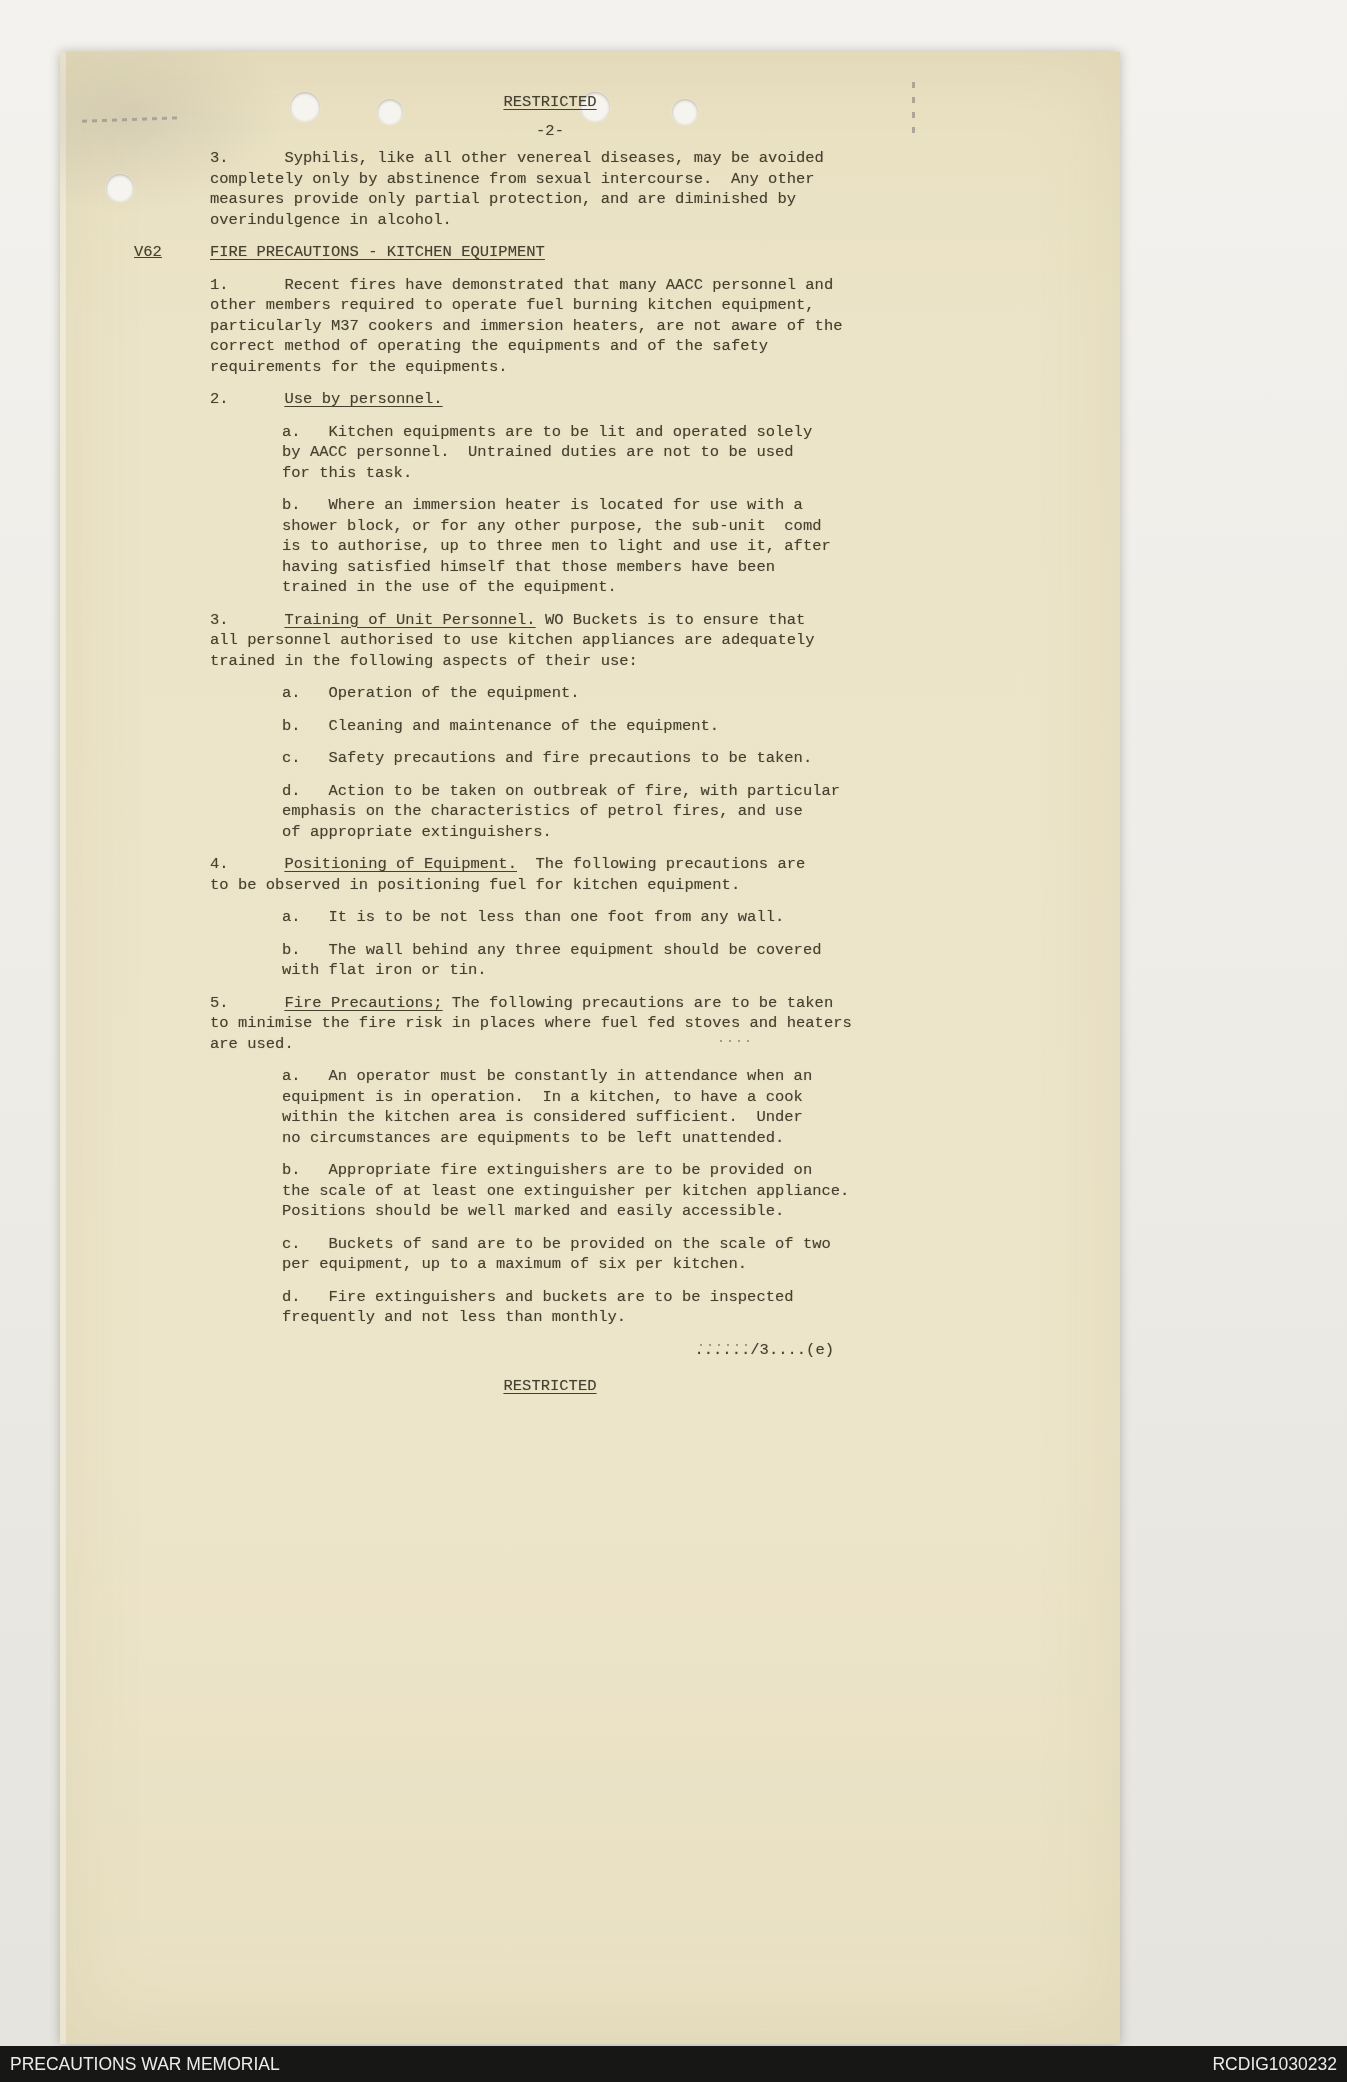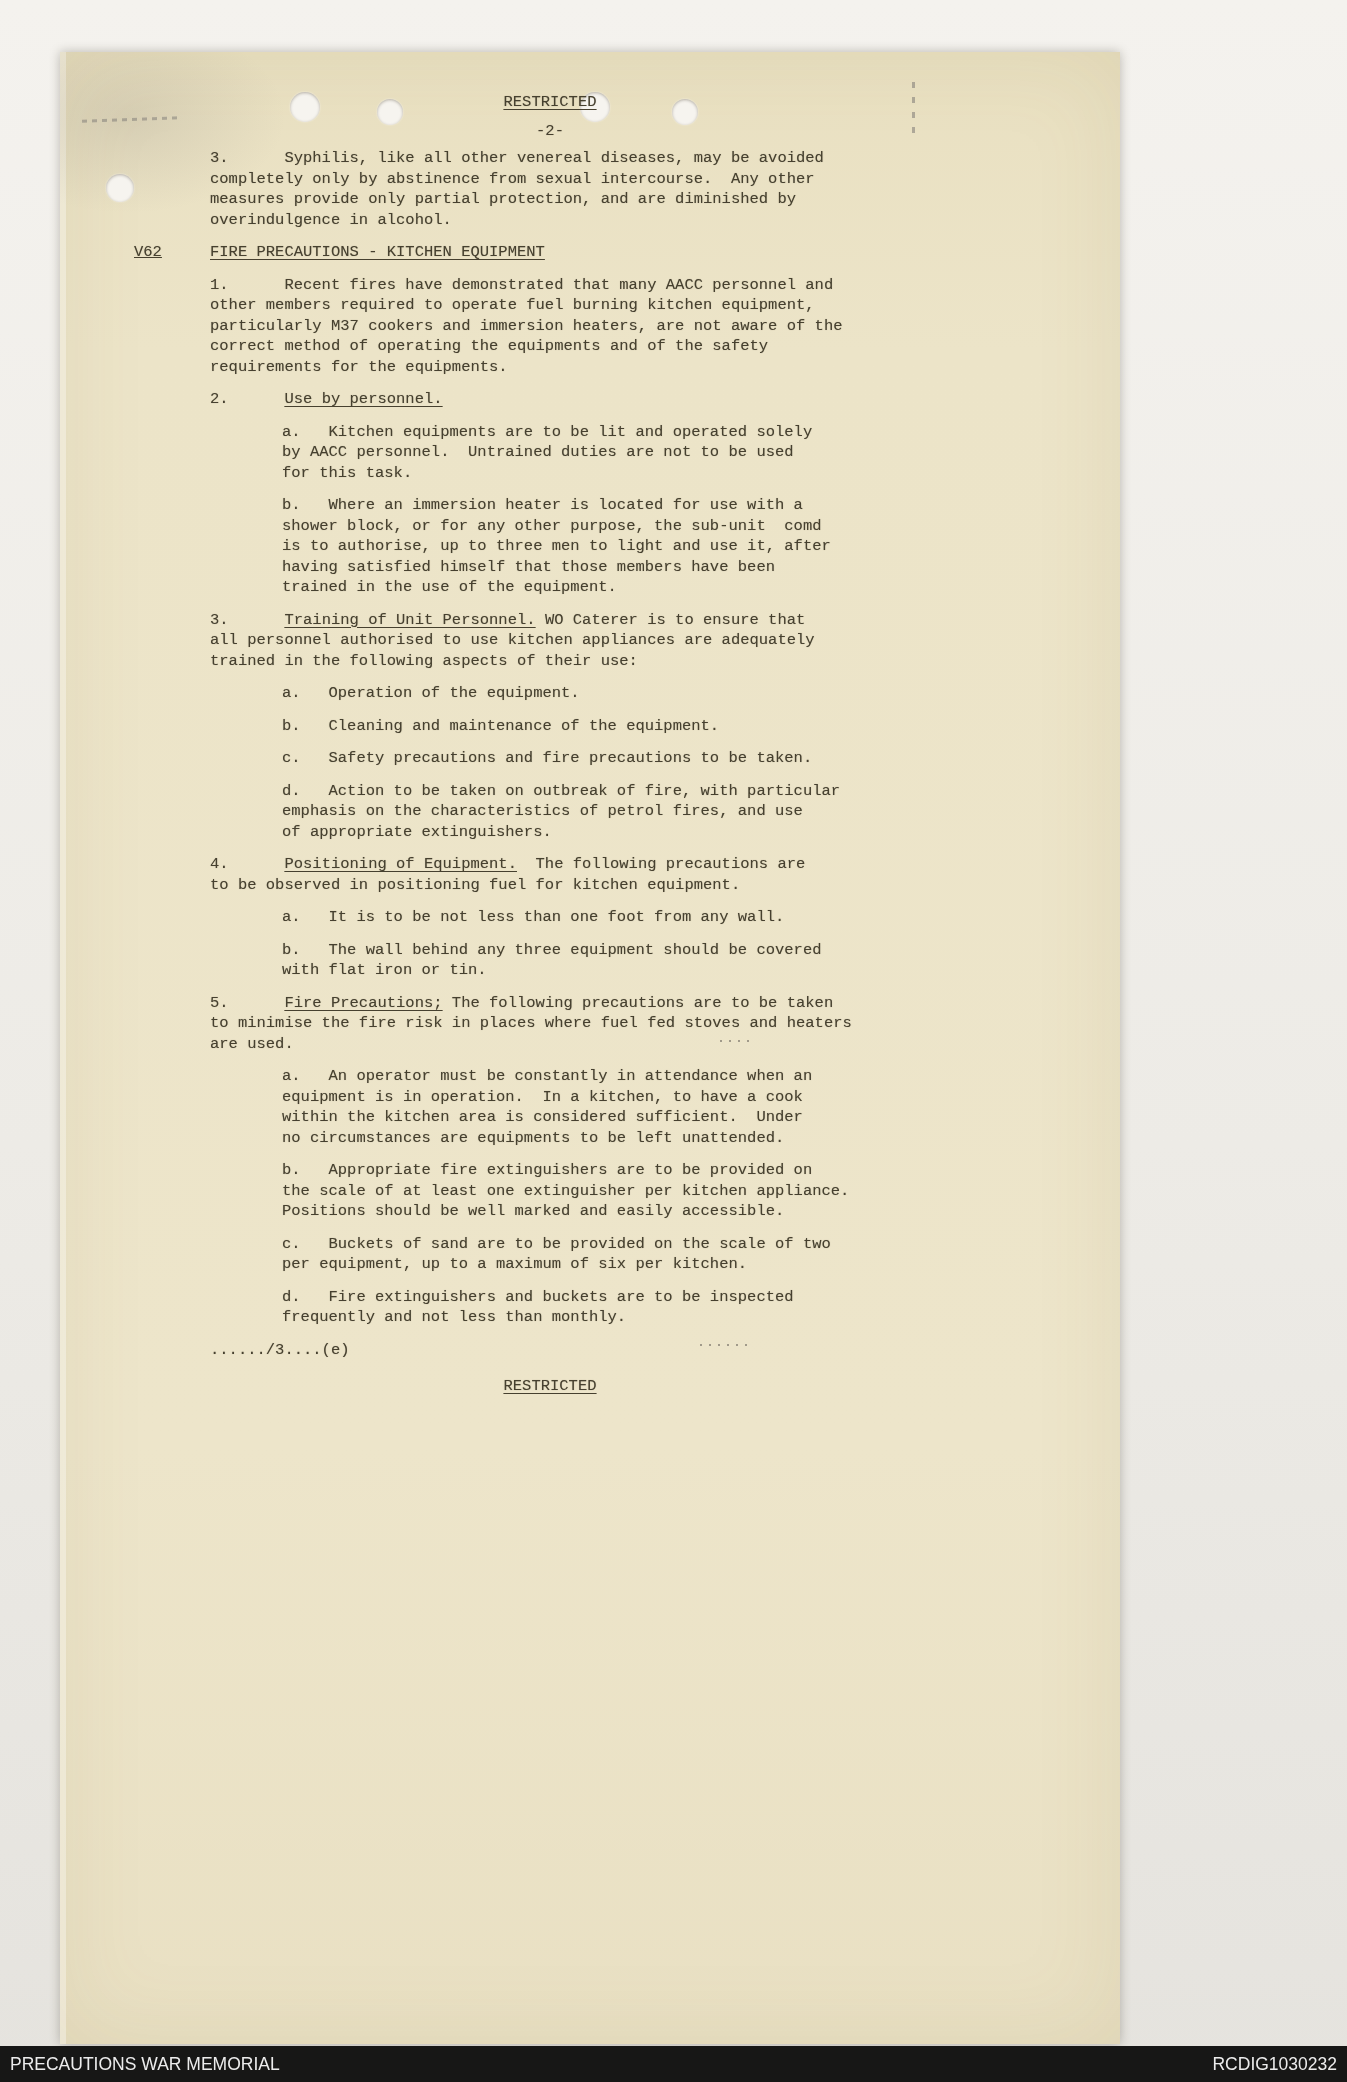--- a/index.html
+++ b/index.html
@@ -43,21 +43,21 @@
     text-shadow:0 0 1px rgba(70,64,47,.35);
   }
   .doc p { margin:0 0 12px 0; white-space:pre-wrap; }
   .center { text-align:center; }
   .u { text-decoration:underline; text-underline-offset:3px; }
   .sub { padding-left:72px; }
   .heading { position:relative; }
   .margin-note { position:absolute; left:-76px; top:0;text-decoration:underline; }
   .classification { margin-bottom:8px !important; }
   .pageno { margin-bottom:7px !important; }
-  .continuation { padding-right:56px; margin-bottom:16px !important; }
+  .continuation { text-align:right; padding-right:56px; margin-bottom:16px !important; }
 
   .bar {
     position:absolute; left:0; bottom:0; width:100%; height:36px; background:#171716;
     color:#ececec; display:flex; align-items:center; justify-content:space-between;
     padding:0 10px; font-family:"Liberation Sans","DejaVu Sans",sans-serif; font-size:17.5px;
   }
 </style>
 </head>
 <body>
 
@@ -99,21 +99,21 @@
 
     <p class="sub">a.   Kitchen equipments are to be lit and operated solely
 by AACC personnel.  Untrained duties are not to be used
 for this task.</p>
     <p class="sub">b.   Where an immersion heater is located for use with a
 shower block, or for any other purpose, the sub-unit  comd
 is to authorise, up to three men to light and use it, after
 having satisfied himself that those members have been
 trained in the use of the equipment.</p>
 
-    <p><span>3.      </span><span class="u">Training of Unit Personnel.</span><span> WO Caterer is to ensure that
+    <p><span>3.      </span><span class="u">Training of Unit Personnel.</span><span> WO Buckets is to ensure that
 all personnel authorised to use kitchen appliances are adequately
 trained in the following aspects of their use:</span></p>
 
     <p class="sub">a.   Operation of the equipment.</p>
     <p class="sub">b.   Cleaning and maintenance of the equipment.</p>
     <p class="sub">c.   Safety precautions and fire precautions to be taken.</p>
     <p class="sub">d.   Action to be taken on outbreak of fire, with particular
 emphasis on the characteristics of petrol fires, and use
 of appropriate extinguishers.</p>
 

